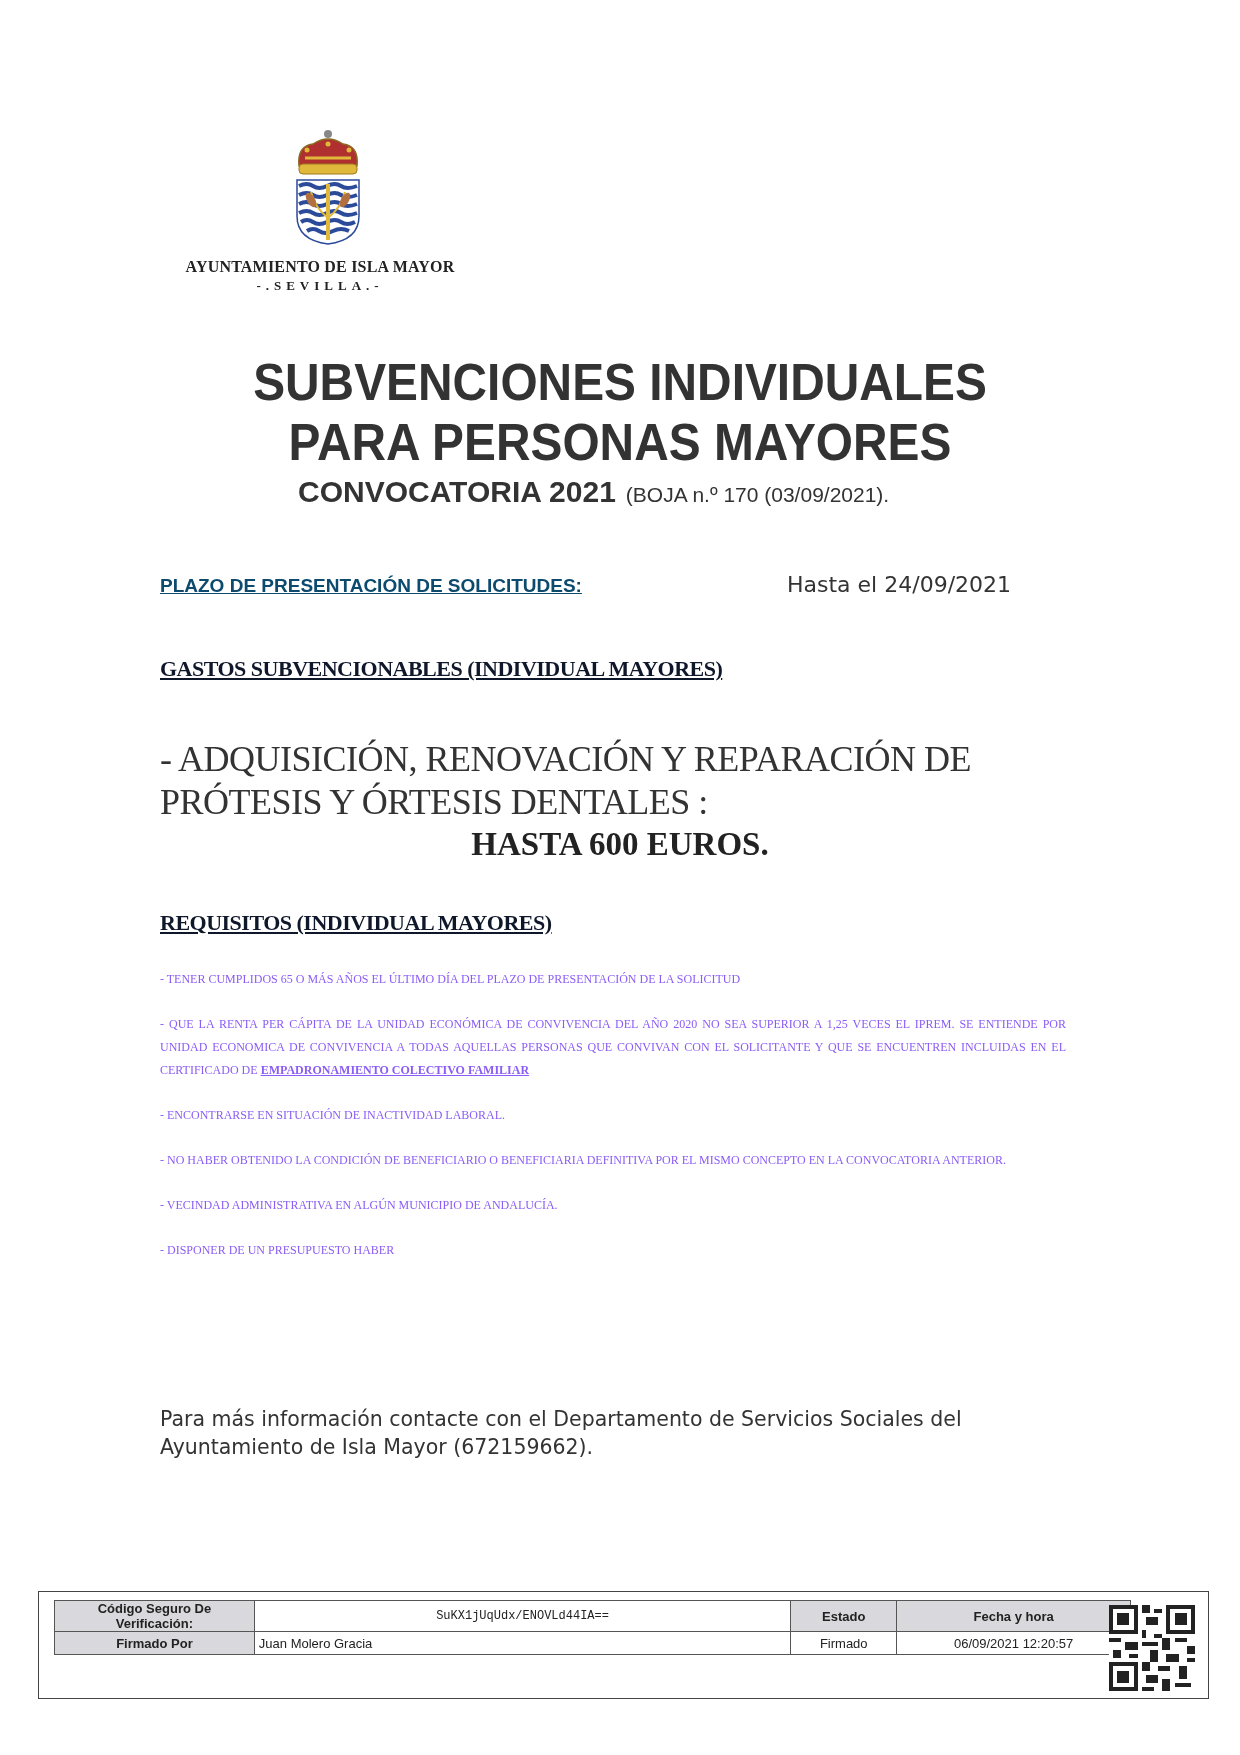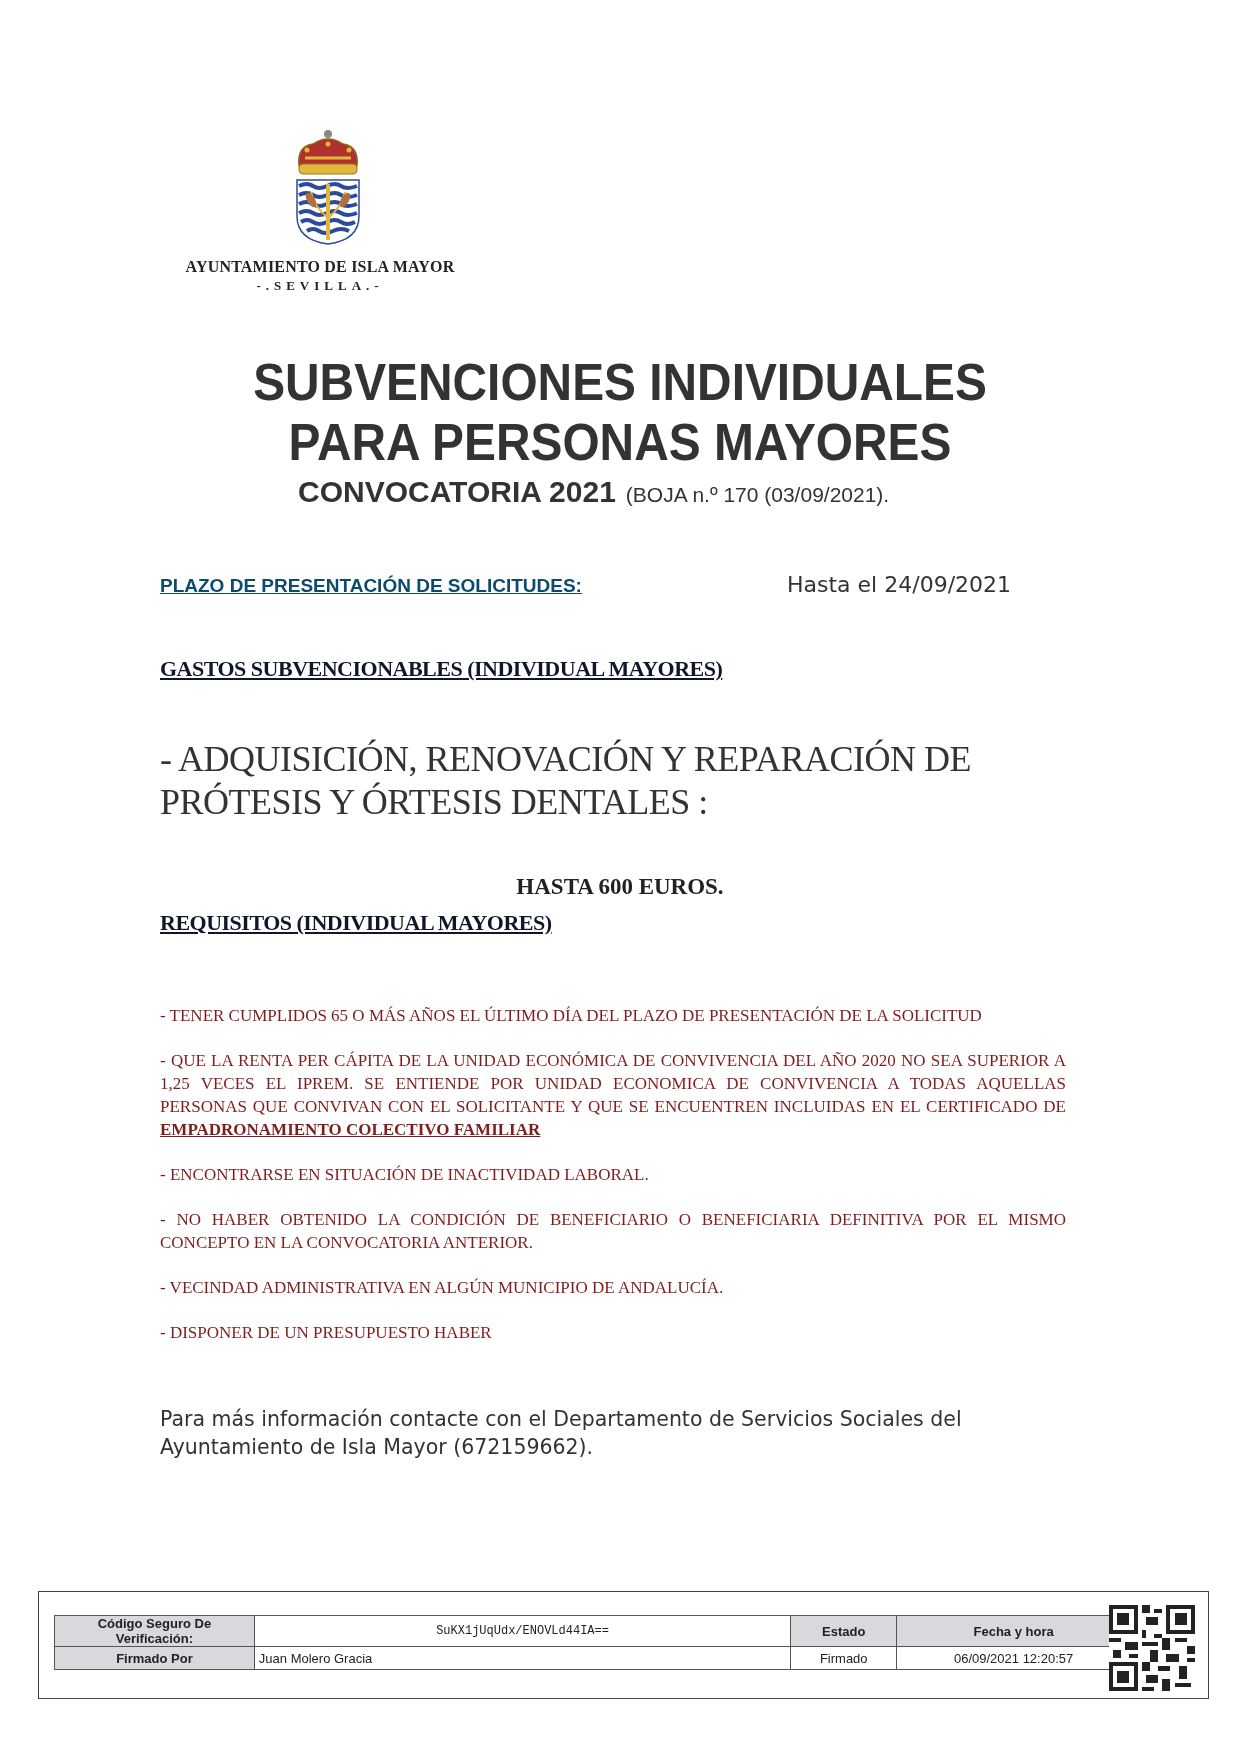--- a/index.html
+++ b/index.html
@@ -29,34 +29,34 @@
 
   
   .section-heading { left: 160px; font-family: "Liberation Serif", serif; font-weight: bold; font-size: 22px;
     text-decoration: underline; color:#0f172a; letter-spacing: -0.5px; }
   #gastos-heading { top: 656px; }
   #requisitos-heading { top: 910px; }
 
   #gastos-item { left: 160px; top: 738px; width: 906px; font-family: "Liberation Serif", serif; font-size: 36px;
     line-height: 43px; color:#333; letter-spacing: -0.5px; }
   #gastos-amount { left: 0; top: 826px; width: 1240px; text-align: center; font-family: "Liberation Serif", serif;
-    font-weight: bold; font-size: 23px; color:#222;margin-top:48px; }
+    font-weight: bold; font-size: 33px; color:#222; }
 
   
-  #req-list { left: 160px; top: 968px; width: 906px; font-family: "Liberation Serif", serif; font-size: 17px;
-    line-height: 23px; color:#7f1d1d;margin-top:36px; }
+  #req-list { left: 160px; top: 968px; width: 906px; font-family: "Liberation Serif", serif; font-size: 12px;
+    line-height: 23px; color:#8b5cf6; }
   .req-item { text-align: justify; margin-bottom: 22px; }
   .req-item b { text-decoration: underline; }
 
   #contact { left: 160px; top: 1405px; width: 910px; font-family: "DejaVu Sans", sans-serif; font-size: 20.5px;
     line-height: 28px; color:#333; }
 
   
   #verif { left: 38px; top: 1591px; width: 1171px; height: 108px; border: 1px solid #444; box-sizing: border-box; }
-  #verif table { position: absolute; left: 15px; top: 23px; width: 1077px; border-collapse: collapse;
+  #verif table { position: absolute; left: 15px; top: 8px; width: 1077px; border-collapse: collapse;
     font-family: "Liberation Sans", sans-serif; font-size: 13px; color:#222;padding-left:48px; }
   #verif td { border: 1px solid #555; height: 22px; padding: 0 4px; }
   #verif td.hdr { background: #d9d9dd; font-weight: bold; text-align: center; }
   #verif td.mono { font-family: "Liberation Mono", monospace; font-size: 12px; text-align: center; }
   #verif td.val { font-weight: normal; }
   #verif td.center { text-align: center; }
   #qr { position: absolute; left: 1070px; top: 13px; width: 86px; height: 86px; }
 </style>
 </head>
 <body>

